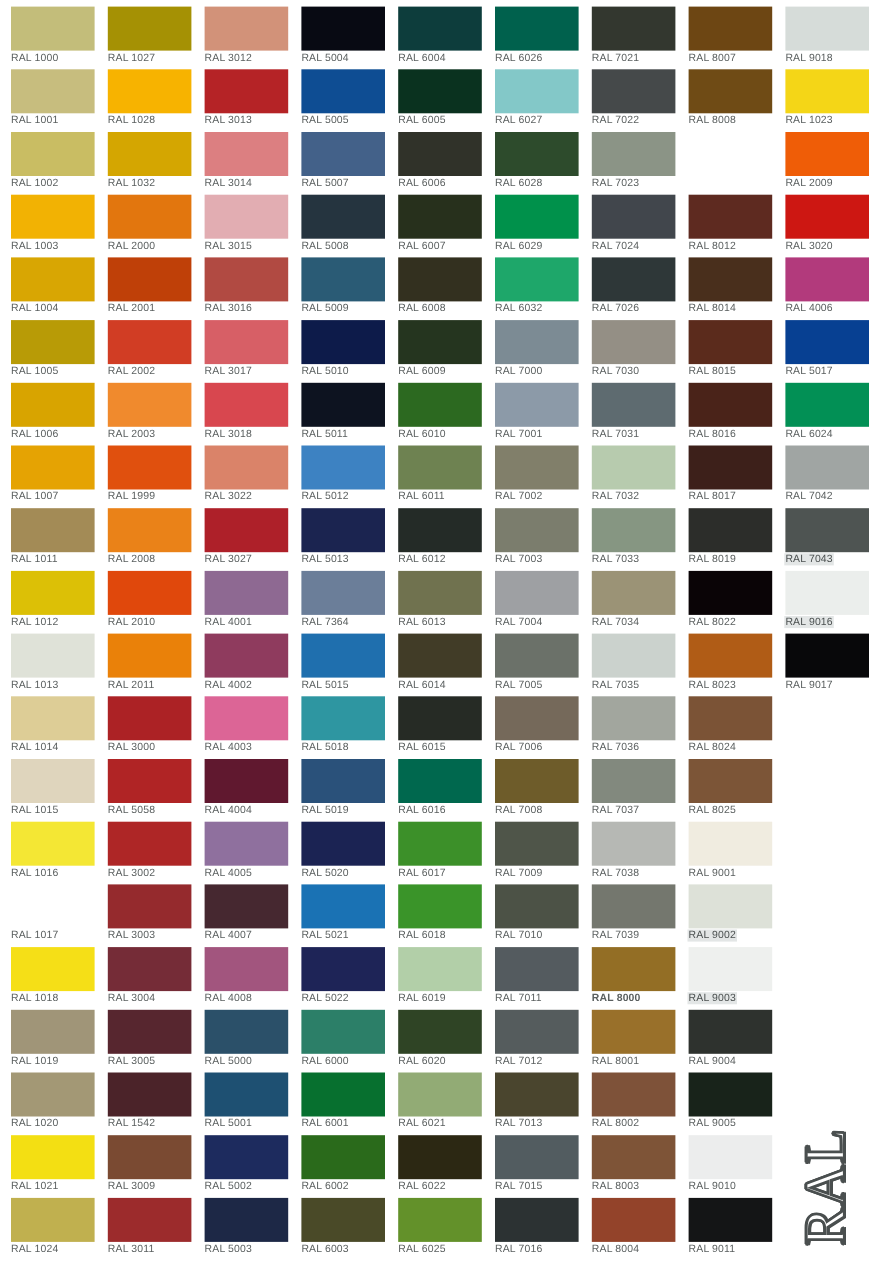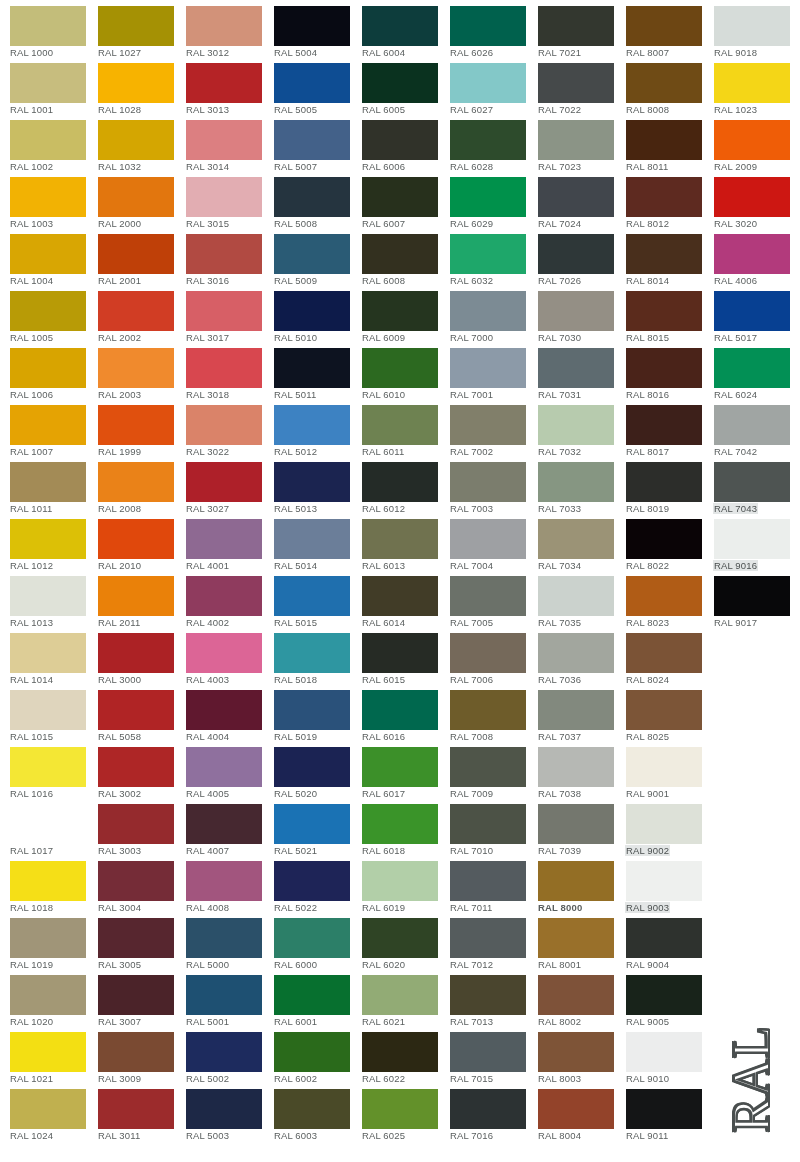--- a/index.html
+++ b/index.html
@@ -234,21 +234,21 @@
       <div class="ral-cell" style="top: 855px;">
         <div class="ral-swatch" title="RAL 3004" style="background: rgb(117, 44, 55);"></div>
         <div class="ral-label">RAL 3004</div>
       </div>
       <div class="ral-cell" style="top: 912px;">
         <div class="ral-swatch" title="RAL 3005" style="background: rgb(87, 38, 47);"></div>
         <div class="ral-label">RAL 3005</div>
       </div>
       <div class="ral-cell" style="top: 969px;">
         <div class="ral-swatch" title="RAL 3007" style="background: rgb(75, 35, 41);"></div>
-        <div class="ral-label">RAL 3007</div>
+        <div class="ral-label">RAL 1542</div>
       </div>
       <div class="ral-cell" style="top: 1026px;">
         <div class="ral-swatch" title="RAL 3009" style="background: rgb(122, 74, 50);"></div>
         <div class="ral-label">RAL 3009</div>
       </div>
       <div class="ral-cell" style="top: 1083px;">
         <div class="ral-swatch" title="RAL 3011" style="background: rgb(156, 43, 44);"></div>
         <div class="ral-label">RAL 3011</div>
       </div>
     </div>
@@ -366,21 +366,21 @@
       <div class="ral-cell" style="top: 399px;">
         <div class="ral-swatch" title="RAL 5012" style="background: rgb(61, 130, 194);"></div>
         <div class="ral-label">RAL 5012</div>
       </div>
       <div class="ral-cell" style="top: 456px;">
         <div class="ral-swatch" title="RAL 5013" style="background: rgb(27, 36, 80);"></div>
         <div class="ral-label">RAL 5013</div>
       </div>
       <div class="ral-cell" style="top: 513px;">
         <div class="ral-swatch" title="RAL 5014" style="background: rgb(107, 126, 153);"></div>
-        <div class="ral-label">RAL 5014</div>
+        <div class="ral-label">RAL 7364</div>
       </div>
       <div class="ral-cell" style="top: 570px;">
         <div class="ral-swatch" title="RAL 5015" style="background: rgb(31, 111, 174);"></div>
         <div class="ral-label">RAL 5015</div>
       </div>
       <div class="ral-cell" style="top: 627px;">
         <div class="ral-swatch" title="RAL 5018" style="background: rgb(46, 150, 161);"></div>
         <div class="ral-label">RAL 5018</div>
       </div>
       <div class="ral-cell" style="top: 684px;">
@@ -663,24 +663,20 @@
       </div>
     </div>
     <div class="ral-column" style="left: 616px;">
       <div class="ral-cell" style="top: 0px;">
         <div class="ral-swatch" title="RAL 8007" style="background: rgb(109, 70, 19);"></div>
         <div class="ral-label">RAL 8007</div>
       </div>
       <div class="ral-cell" style="top: 57px;">
         <div class="ral-swatch" title="RAL 8008" style="background: rgb(111, 75, 21);"></div>
         <div class="ral-label">RAL 8008</div>
-      </div>
-      <div class="ral-cell" style="top: 114px;">
-        <div class="ral-swatch" title="RAL 8011" style="background: rgb(72, 37, 15);"></div>
-        <div class="ral-label">RAL 8011</div>
       </div>
       <div class="ral-cell" style="top: 171px;">
         <div class="ral-swatch" title="RAL 8012" style="background: rgb(94, 42, 32);"></div>
         <div class="ral-label">RAL 8012</div>
       </div>
       <div class="ral-cell" style="top: 228px;">
         <div class="ral-swatch" title="RAL 8014" style="background: rgb(73, 47, 28);"></div>
         <div class="ral-label">RAL 8014</div>
       </div>
       <div class="ral-cell" style="top: 285px;">

